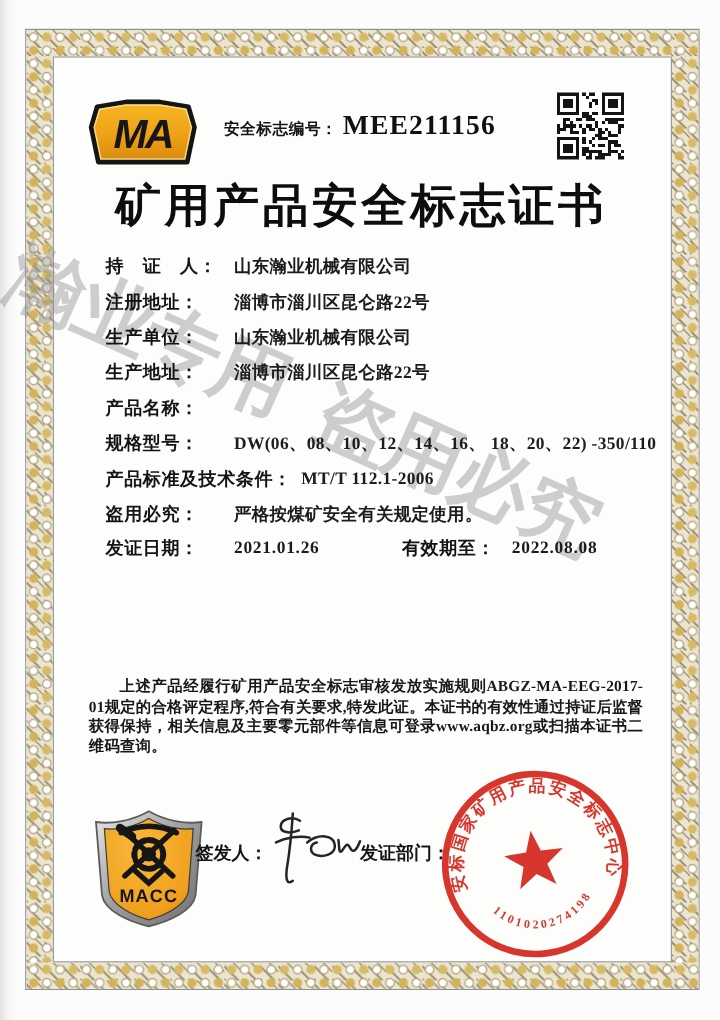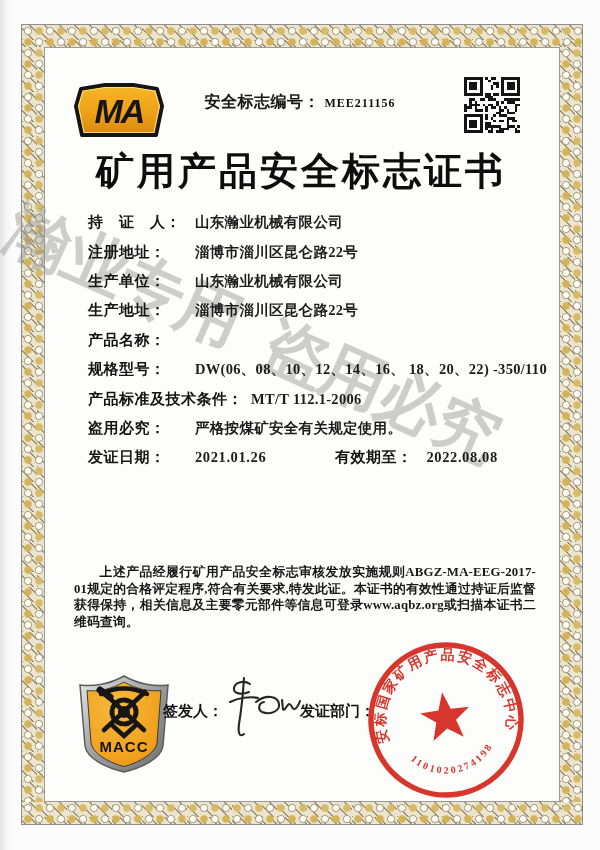--- a/index.html
+++ b/index.html
@@ -30,22 +30,22 @@
   .watermark{position:absolute;left:28px;top:186px;transform:rotate(24deg);transform-origin:0 0;
     white-space:nowrap;font-size:64px;font-weight:700;color:rgba(138,138,138,.42);
     letter-spacing:-2px;z-index:1;pointer-events:none;}
   .watermark .wm-gap{display:inline-block;width:34px;}
 
   .content{position:absolute;left:0;top:0;width:589px;height:850px;z-index:2;}
 
   
   .ma-logo{position:absolute;left:72px;top:82px;width:94px;height:58px;}
   .certno{position:absolute;left:168px;top:92px;width:264px;text-align:center;white-space:nowrap;}
-  .certno .lbl{font-weight:700;font-size:16px;color:#161616;letter-spacing:.5px;}
-  .certno .val{font-family:"Liberation Serif",serif;font-size:12px;font-weight:600;color:#101010;letter-spacing:1px;}
+  .certno .lbl{font-weight:700;font-size:13px;color:#161616;letter-spacing:.5px;}
+  .certno .val{font-family:"Liberation Serif",serif;font-size:23px;font-weight:600;color:#101010;letter-spacing:1px;}
   .qr{position:absolute;left:464px;top:77px;width:56px;height:56px;}
 
   .title{position:absolute;left:44px;top:146px;width:514px;text-align:center;
     font-size:38px;font-weight:900;color:#0d0d0d;letter-spacing:3px;font-family:"Liberation Sans",sans-serif;}
 
   
   .fields{position:absolute;left:88px;top:208px;width:468px;}
   .frow{display:flex;align-items:center;height:29.4px;white-space:nowrap;}
   .frow .lbl{font-weight:700;font-size:15px;color:#141414;min-width:107px;letter-spacing:.5px;}
   .frow .lbl.wide{min-width:0;margin-right:8px;}

